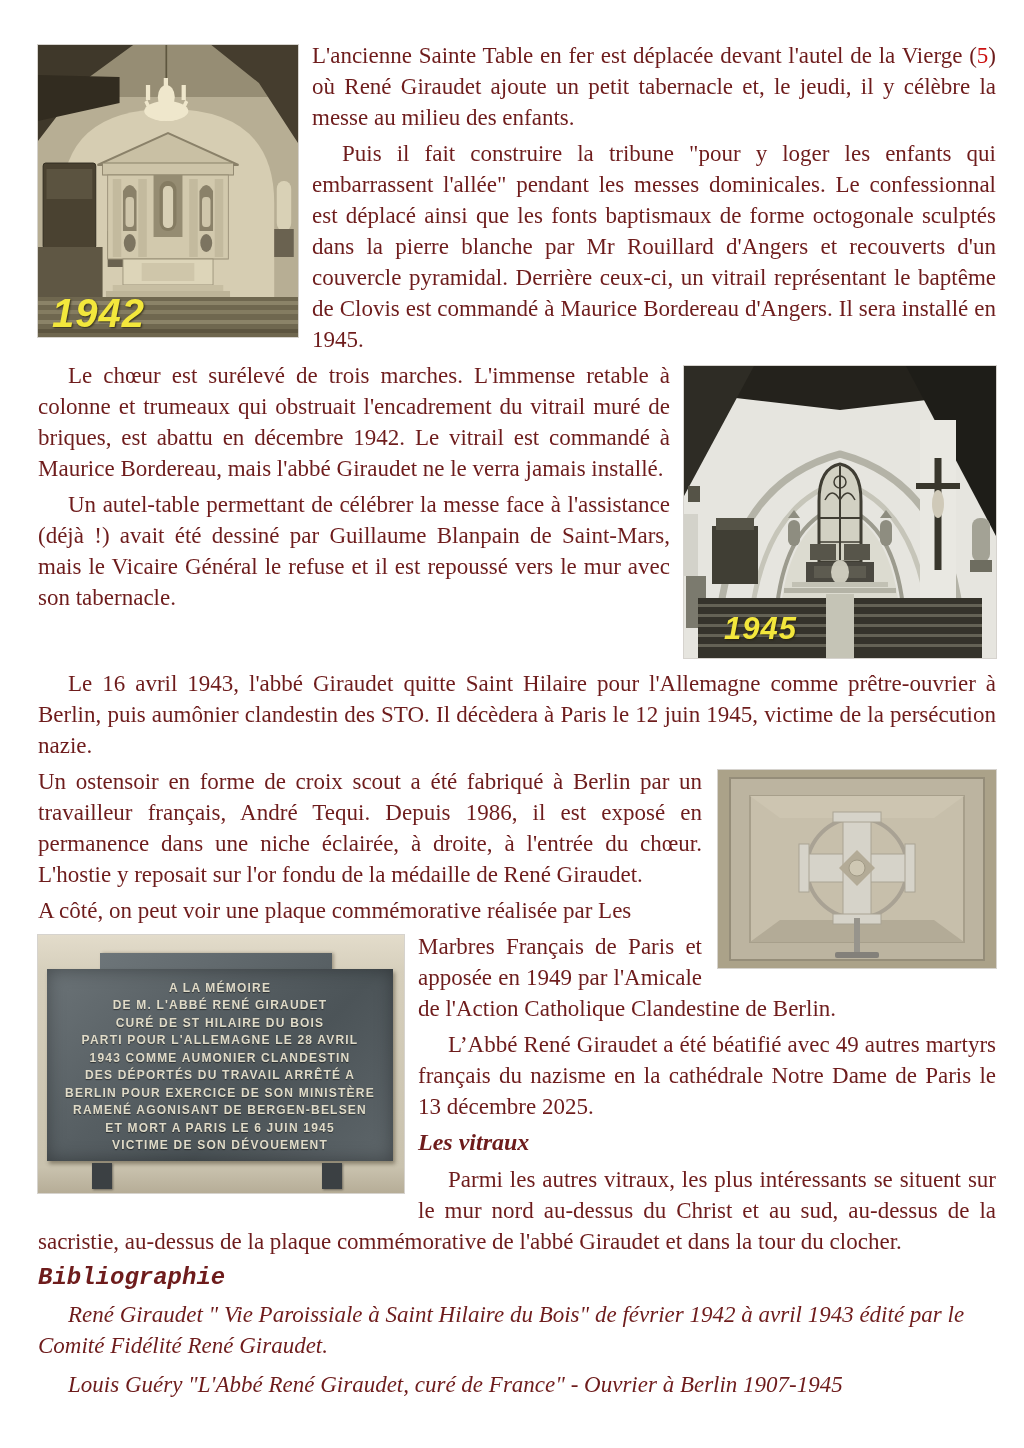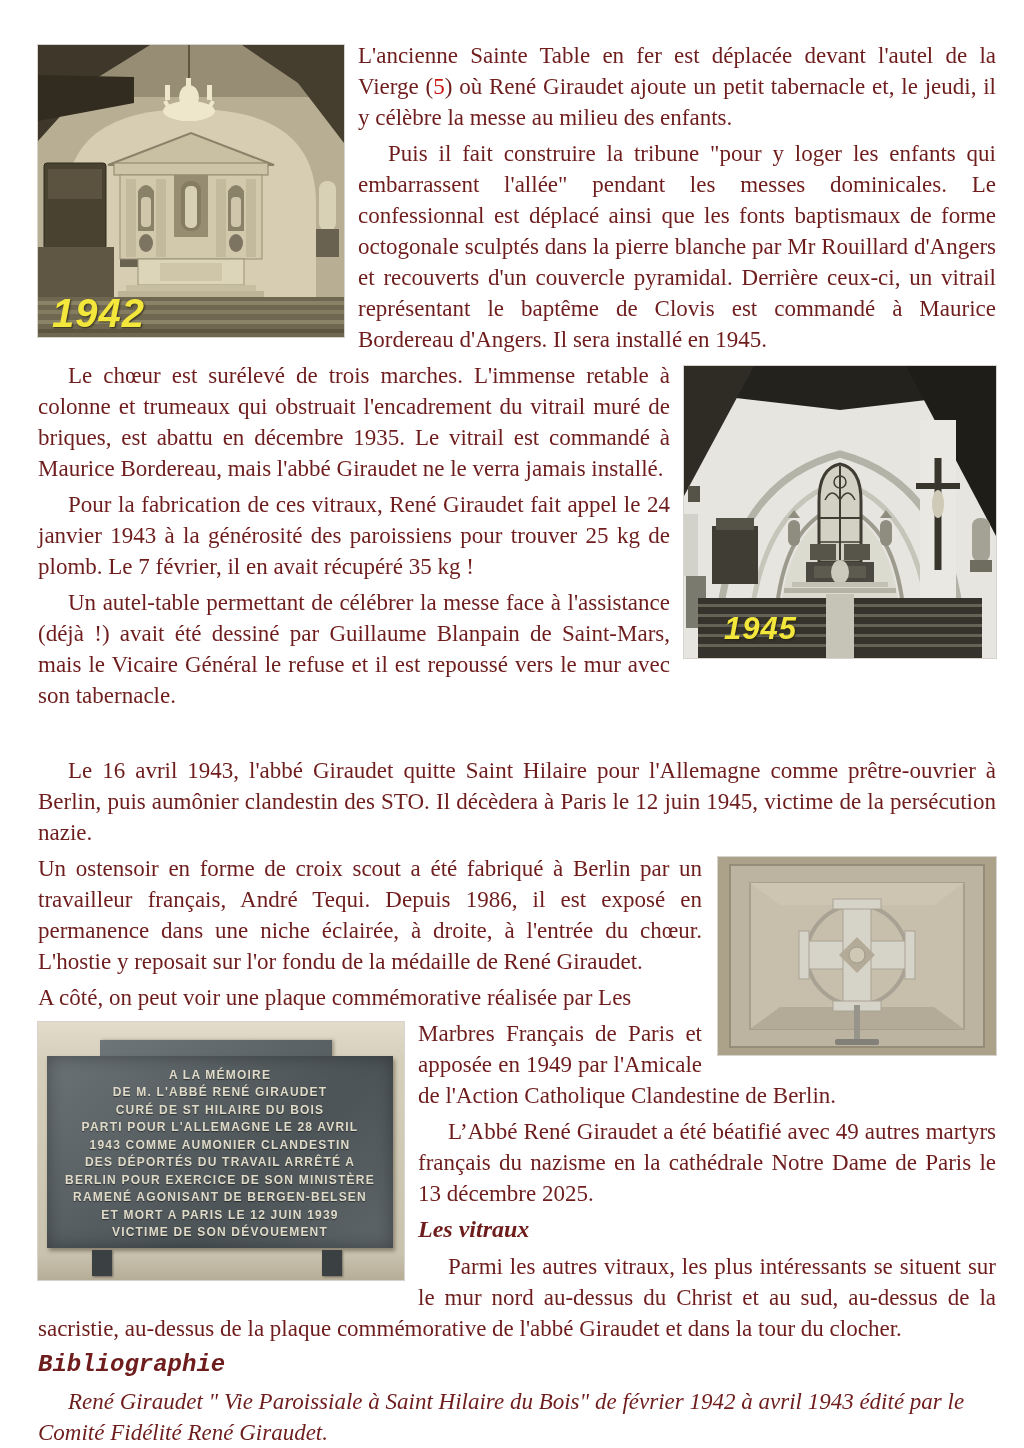--- a/index.html
+++ b/index.html
@@ -17,21 +17,21 @@
   .para { margin:0 0 5px 0; text-align:justify; }
   .indent { text-indent:30px; }
   .clear-right { clear:right;margin-top:44px; }
   .clear-both { clear:both;font-family:Liberation Mono, monospace; }
   .ref-red { color:#cc1111; }
   .subhead { font-weight:bold; font-style:italic; font-size:24px; margin:4px 0 6px 0; text-align:left; }
   .bib { font-style:italic; margin:0 0 8px 0; text-indent:30px; text-align:left; }
 
   .photo { position:relative; box-shadow:0 0 0 1px rgba(90,80,60,.25); overflow:hidden; }
   .photo svg { display:block; width:100%; height:100%; }
-  .photo-1942 { float:left; width:306px; height:292px; margin:5px 14px 8px 0; }
+  .photo-1942 { float:left; width:260px; height:292px; margin:5px 14px 8px 0; }
   .photo-1945 { float:right; width:312px; height:292px; margin:6px 0 10px 14px; }
   .photo-ostensoir { float:right; width:278px; height:198px; margin:4px 0 10px 16px; }
   .photo-plaque { float:left; width:366px; height:258px; margin:4px 14px 8px 0;
                   background:linear-gradient(180deg,#e3dccb 0%,#d6cfbc 14%,#c9c2ae 90%,#b6ad97 100%); }
 
   .year-label { position:absolute; color:#f3e73c; font-weight:bold; font-style:italic;
                 font-family:"Liberation Sans","DejaVu Sans",sans-serif;
                 text-shadow:1px 1px 2px rgba(40,35,15,.85); }
   .year-1942 { left:14px; bottom:8px; font-size:40px; letter-spacing:1px; }
   .year-1945 { left:40px; bottom:14px; font-size:31px; letter-spacing:1px; }
@@ -166,22 +166,21 @@
           <rect x="170" y="258" width="128" height="3"></rect>
         <rect x="14" y="268" width="128" height="3"></rect>
           <rect x="170" y="268" width="128" height="3"></rect>
         <rect x="14" y="278" width="128" height="3"></rect>
           <rect x="170" y="278" width="128" height="3"></rect>
       </g>
     </svg>
     <span class="year-label year-1945">1945</span>
   </div>
 
-  <p class="para indent">Le chœur est surélevé de trois marches. L'immense retable à colonne et trumeaux qui obstruait l'encadrement du vitrail muré de briques, est abattu en décembre 1935. Le vitrail est commandé à Maurice Bordereau, mais l'abbé Giraudet ne le verra jamais installé.</p>
-  <p class="para indent">Pour la fabrication de ces vitraux, René Giraudet fait appel le 24 janvier 1943 à la générosité des paroissiens pour trouver 25 kg de plomb. Le 7 février, il en avait récupéré 35 kg !</p>
+  <p class="para indent">Le chœur est surélevé de trois marches. L'immense retable à colonne et trumeaux qui obstruait l'encadrement du vitrail muré de briques, est abattu en décembre 1942. Le vitrail est commandé à Maurice Bordereau, mais l'abbé Giraudet ne le verra jamais installé.</p>
   <p class="para indent">Un autel-table permettant de célébrer la messe face à l'assistance (déjà !) avait été dessiné par Guillaume Blanpain de Saint-Mars, mais le Vicaire Général le refuse et il est repoussé vers le mur avec son tabernacle.</p>
   <p class="para indent clear-right">Le 16 avril 1943, l'abbé Giraudet quitte Saint Hilaire pour l'Allemagne comme prêtre-ouvrier à Berlin, puis aumônier clandestin des STO. Il décèdera à Paris le 12 juin 1945, victime de la persécution nazie.</p>
 
   <div class="photo photo-ostensoir">
     <svg viewBox="0 0 278 198" preserveAspectRatio="none">
       <rect width="278" height="198" fill="#aba289"></rect>
       <rect x="12" y="8" width="254" height="182" fill="#bcb4a0" stroke="#958d79" stroke-width="2"></rect>
       <rect x="32" y="26" width="214" height="146" fill="#c7bfab" stroke="#a79f8b" stroke-width="2"></rect>
       <polygon points="32,172 246,172 216,150 62,150" fill="#b3ab97"></polygon>
       <polygon points="32,26 62,48 216,48 246,26" fill="#cdc5b1"></polygon>
@@ -211,21 +210,21 @@
     <div class="plaque-leg right"></div>
     <div class="plaque-lines">
       <div class="plaque-line">A LA MÉMOIRE</div>
       <div class="plaque-line">DE M. L'ABBÉ RENÉ GIRAUDET</div>
       <div class="plaque-line">CURÉ DE ST HILAIRE DU BOIS</div>
       <div class="plaque-line">PARTI POUR L'ALLEMAGNE LE 28 AVRIL</div>
       <div class="plaque-line">1943 COMME AUMONIER CLANDESTIN</div>
       <div class="plaque-line">DES DÉPORTÉS DU TRAVAIL ARRÊTÉ A</div>
       <div class="plaque-line">BERLIN POUR EXERCICE DE SON MINISTÈRE</div>
       <div class="plaque-line">RAMENÉ AGONISANT DE BERGEN-BELSEN</div>
-      <div class="plaque-line">ET MORT A PARIS LE 12 JUIN 1939</div>
+      <div class="plaque-line">ET MORT A PARIS LE 6 JUIN 1945</div>
       <div class="plaque-line">VICTIME DE SON DÉVOUEMENT</div>
     </div>
   </div>
 
   <p class="para">Marbres Français de Paris et apposée en 1949 par l'Amicale de l'Action Catholique Clandestine de Berlin.</p>
   <p class="para indent">L’Abbé René Giraudet a été béatifié avec 49 autres martyrs français du nazisme en la cathédrale Notre Dame de Paris le 13 décembre 2025.</p>
 
   <p class="subhead">Les vitraux</p>
   <p class="para indent">Parmi les autres vitraux, les plus intéressants se situent sur le mur nord au-dessus du Christ et au sud, au-dessus de la sacristie, au-dessus de la plaque commémorative de l'abbé Giraudet et dans la tour du clocher.</p>
 

